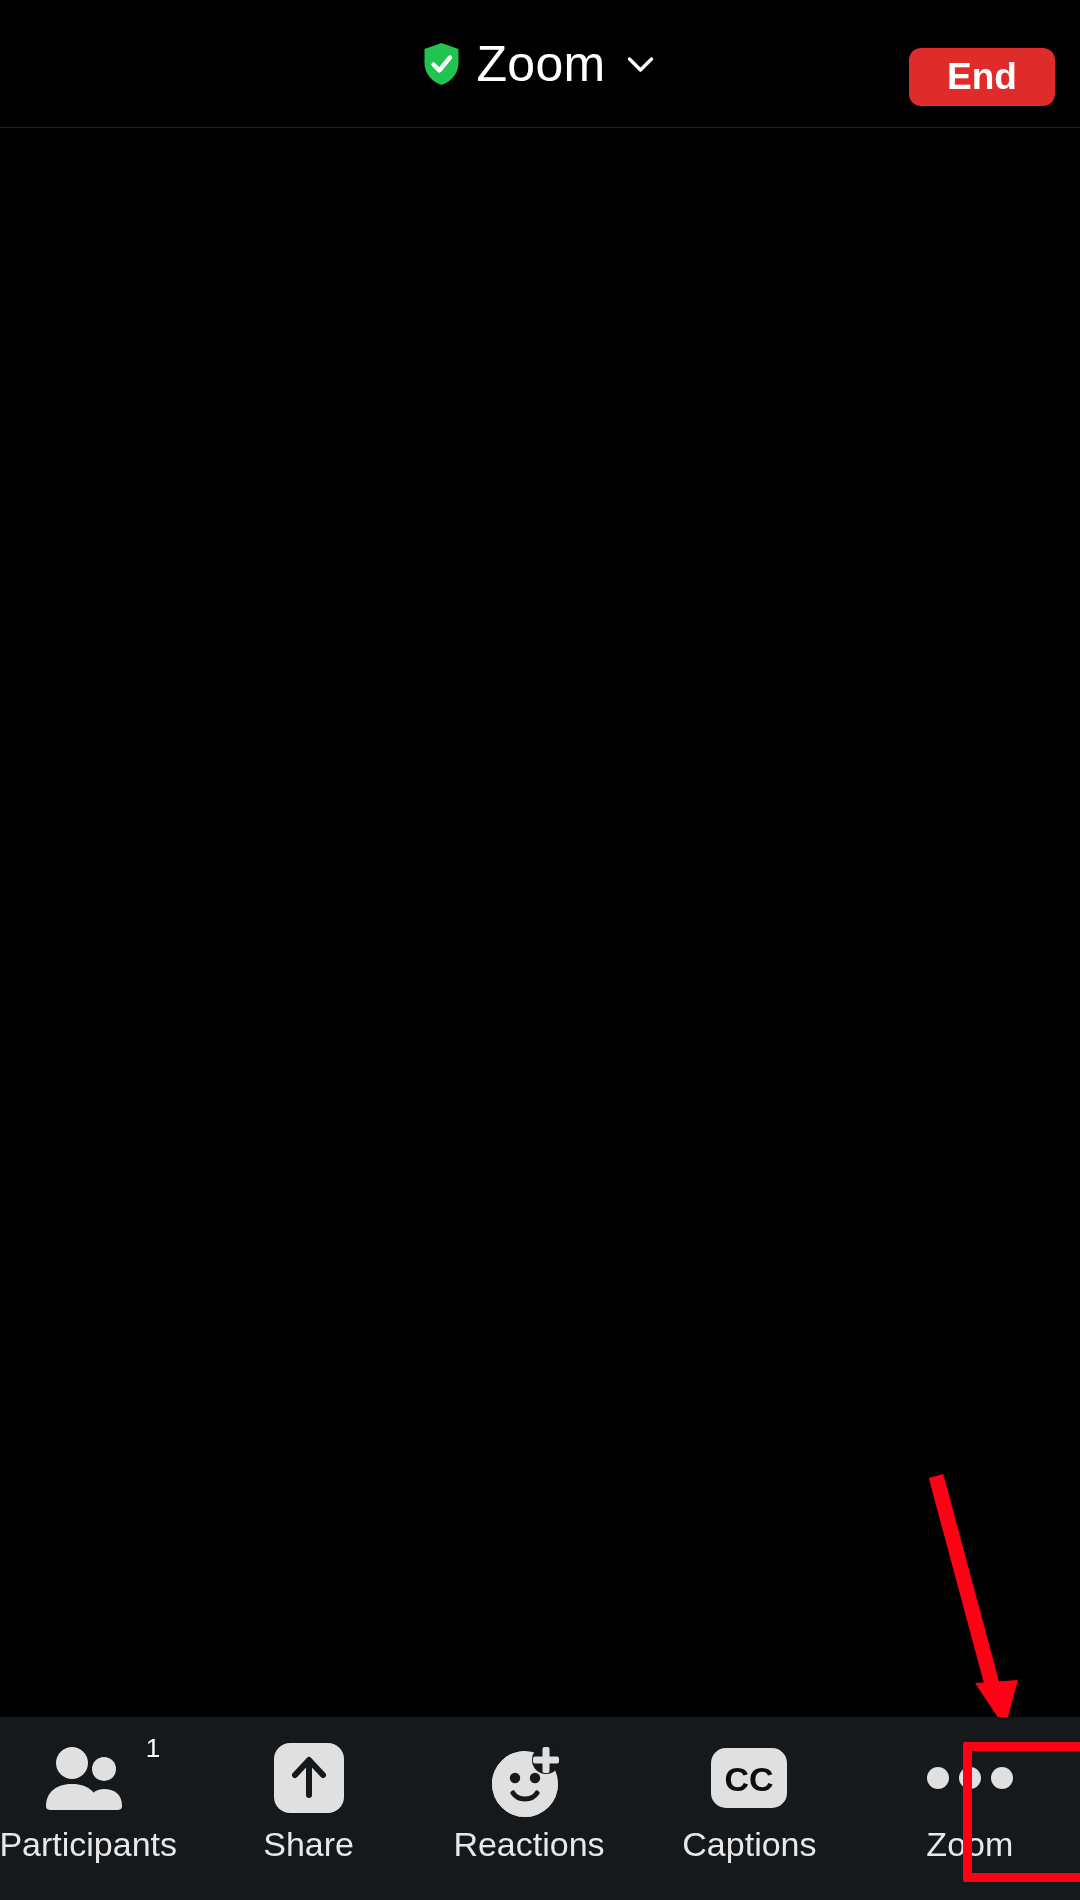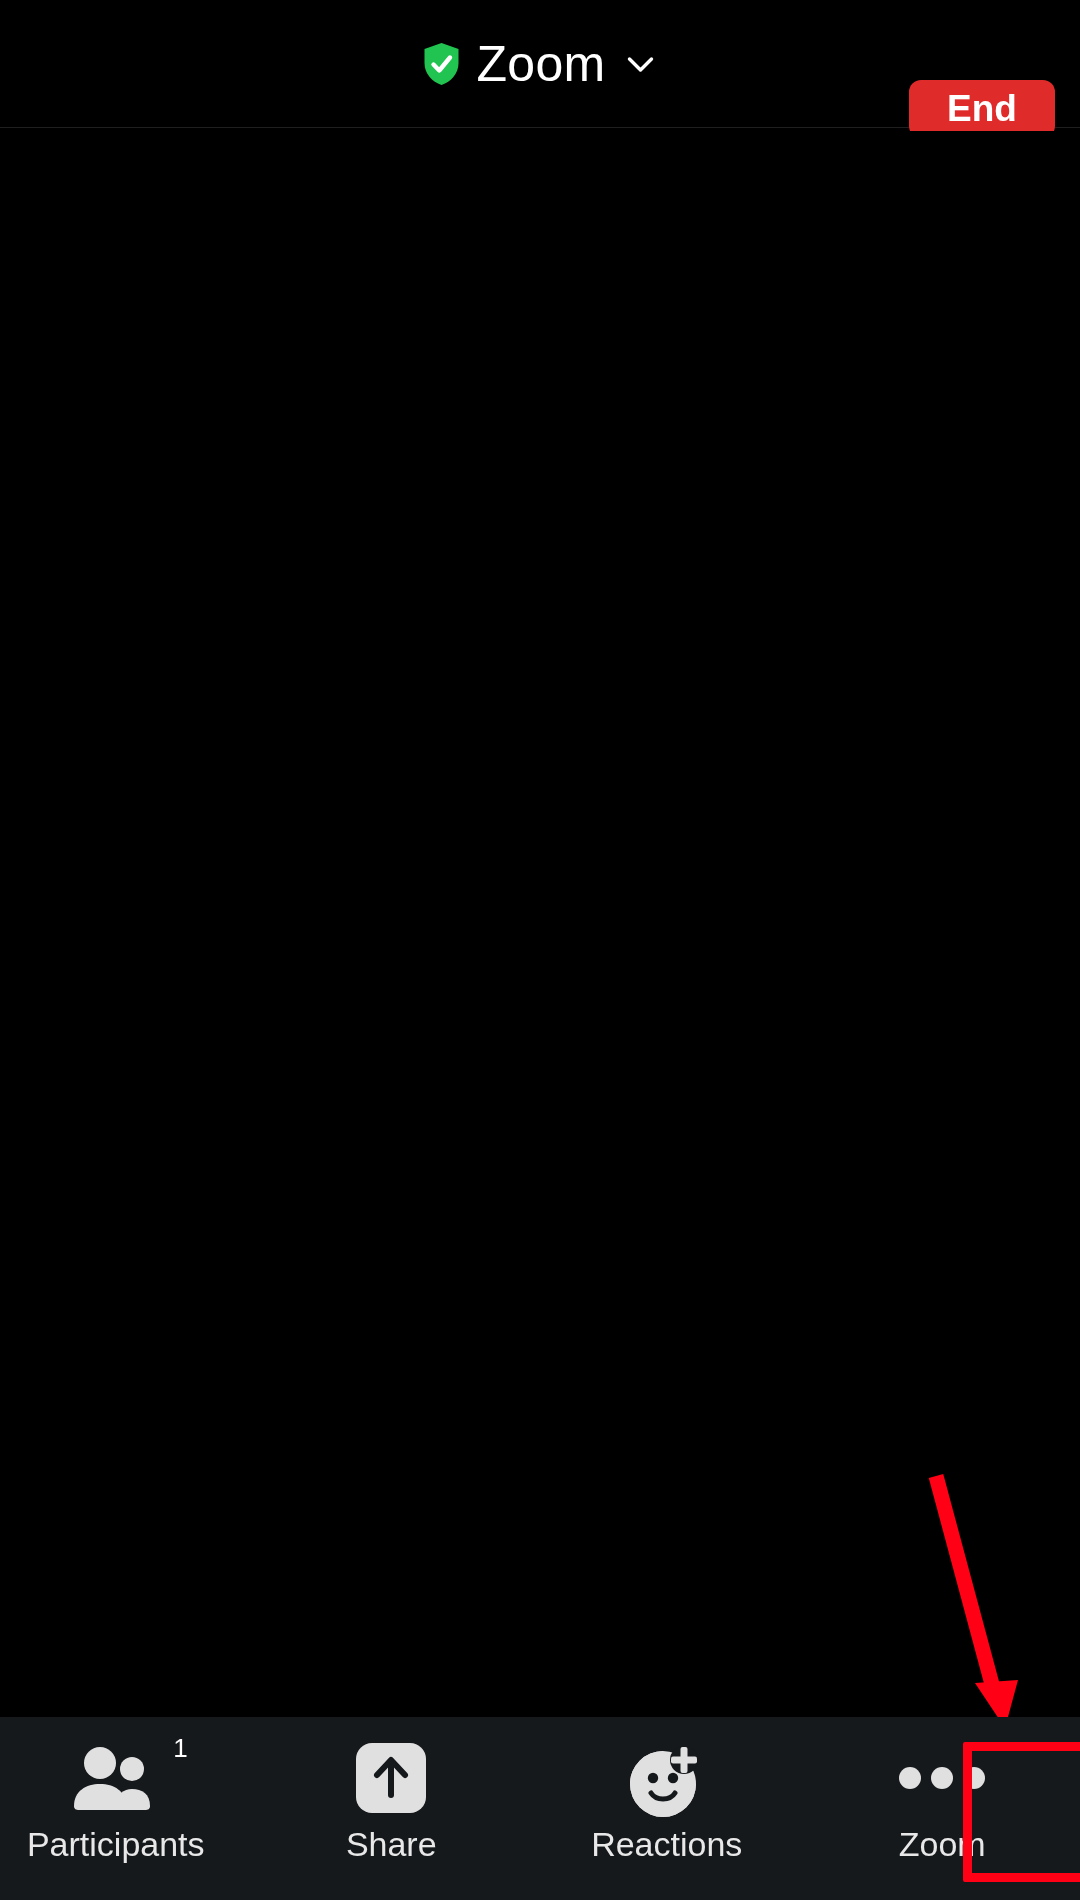--- a/index.html
+++ b/index.html
@@ -48,21 +48,20 @@
     border-radius:12px;
     border:none;
     color:#fff;
     font-family:"Liberation Sans", sans-serif;
     font-size:37px;
     font-weight:bold;
     line-height:58px;
     text-align:center;
     padding:0;
     cursor:pointer;
-    margin-top:32px;
   }
 
   
   #video-stage {
     position:absolute;
     left:0; top:131px;
     width:1080px; height:1586px;
     background:#000;
   }
 
@@ -197,20 +196,29 @@
           <circle cx="26" cy="39" r="5.2" fill="#15191c"></circle>
           <circle cx="46" cy="39" r="5.2" fill="#15191c"></circle>
           <path d="M24 54 C29 62 43 62 48 54" fill="none" stroke="#15191c" stroke-width="5" stroke-linecap="round"></path>
           <rect x="53.5" y="8" width="7" height="26" rx="2" fill="#e0e0e0"></rect>
           <rect x="44" y="17.5" width="26" height="7" rx="2" fill="#e0e0e0"></rect>
         </svg>
       </span>
       <span class="tb-label">Reactions</span>
     </button>
 
+    <button class="toolbar-item">
+      <span class="tb-icon-wrap">
+        <svg width="78" height="62" viewBox="0 0 78 62">
+          <rect x="1" y="1" width="76" height="60" rx="15" fill="#e0e0e0"></rect>
+          <text x="39" y="44" text-anchor="middle" font-family="Liberation Sans, sans-serif" font-size="34" font-weight="bold" fill="#0d0d0d">CC</text>
+        </svg>
+      </span>
+      <span class="tb-label">Captions</span>
+    </button>
 
     <button class="toolbar-item">
       <span class="tb-icon-wrap">
         <svg width="86" height="22" viewBox="0 0 86 22">
           <circle cx="11" cy="11" r="11" fill="#e0e0e0"></circle>
           <circle cx="43" cy="11" r="11" fill="#e0e0e0"></circle>
           <circle cx="75" cy="11" r="11" fill="#e0e0e0"></circle>
         </svg>
       </span>
       <span class="tb-label">Zoom</span>

